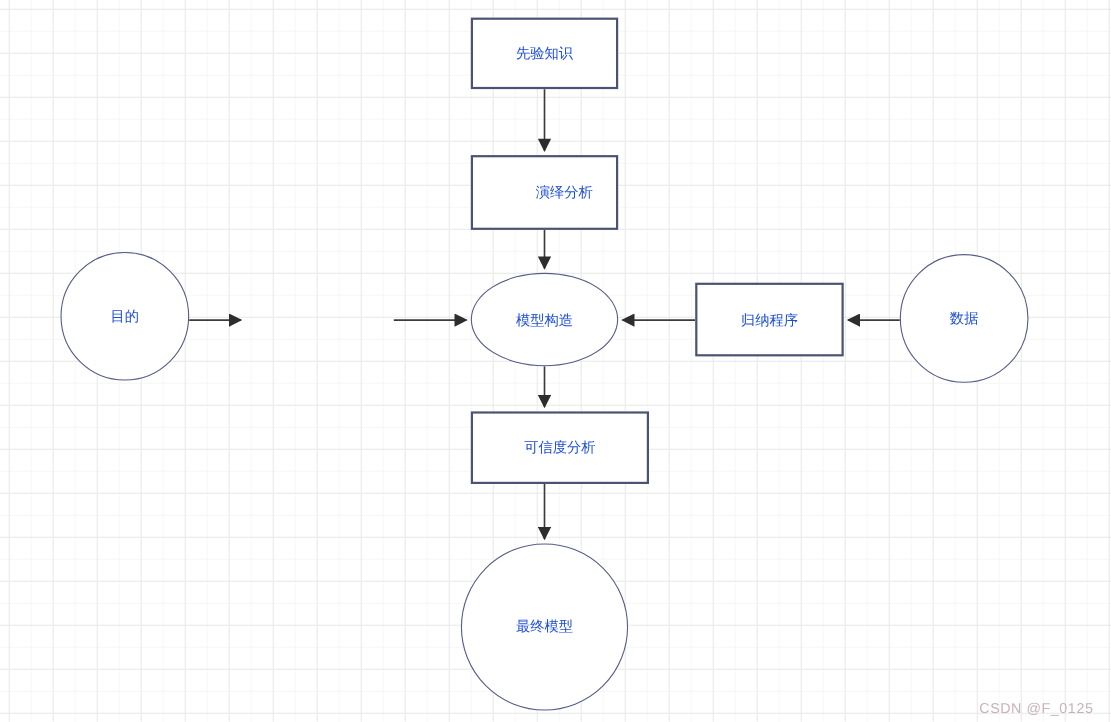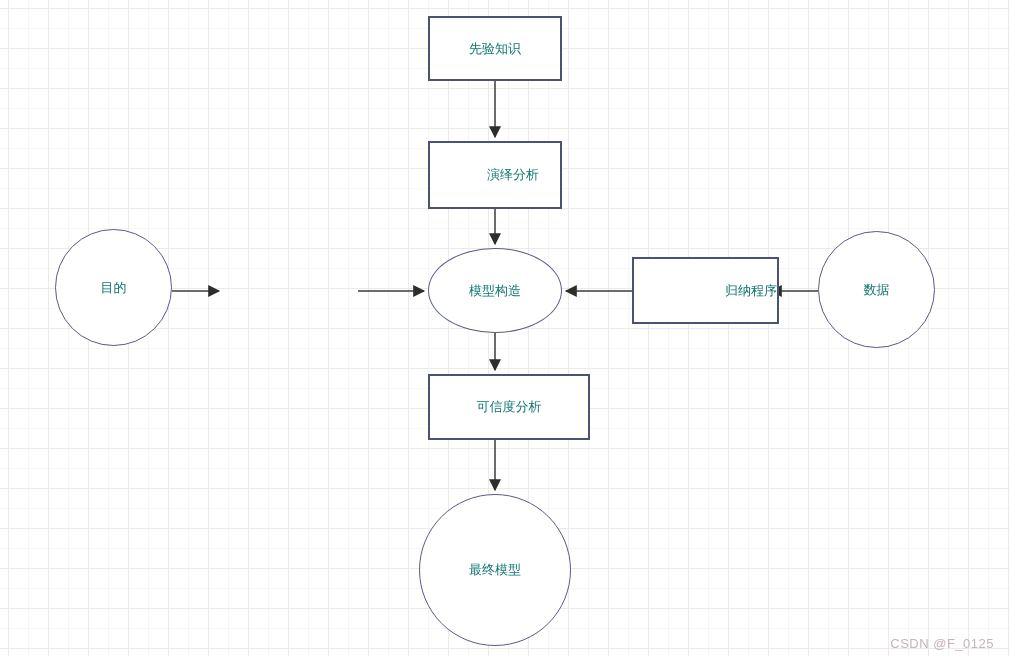--- a/index.html
+++ b/index.html
@@ -22,21 +22,21 @@
     background-position: 8px 8px, 8px 8px, 8px 8px, 8px 8px;
   }
   .node {
     position: absolute;
     display: flex;
     align-items: center;
     justify-content: center;
     background: #ffffff;
     box-sizing: border-box;
     font-size: 13px;
-    color: #0f766e;
+    color: #1d4ed8;
     text-align: center;
   }
   .node.rect {
     border: 2px solid #4c5372;
   }
   .node.round {
     border: 1px solid #565d84;
     border-radius: 50%;
   }
   #edge-layer {
@@ -51,21 +51,21 @@
     stroke: #3b3b3b;
     stroke-width: 1.5;
     pointer-events: all;
   }
   
   #n-prior        { left: 428px; top: 16px;  width: 134px; height: 65px; }
   #n-deductive    { left: 428px; top: 141px; width: 134px; height: 68px; padding-left: 36px; }
   #n-purpose      { left: 55px;  top: 229px; width: 117px; height: 117px; }
   #n-goal         { left: 223px; top: 257px; width: 135px; height: 67px; }
   #n-model        { left: 428px; top: 248px; width: 134px; height: 85px; border-radius: 50%; }
-  #n-induction    { left: 632px; top: 257px; width: 147px; height: 67px; justify-content: flex-end; }
+  #n-induction    { left: 632px; top: 257px; width: 135px; height: 67px; }
   #n-data         { left: 818px; top: 231px; width: 117px; height: 117px; }
   #n-credibility  { left: 428px; top: 374px; width: 162px; height: 66px; }
   #n-final        { left: 419px; top: 494px; width: 152px; height: 152px; font-family: Liberation Mono, monospace; }
   .watermark {
     position: absolute;
     right: 16px;
     bottom: 5px;
     font-size: 13px;
     color: #c8b3b8;
     letter-spacing: 0.5px;

